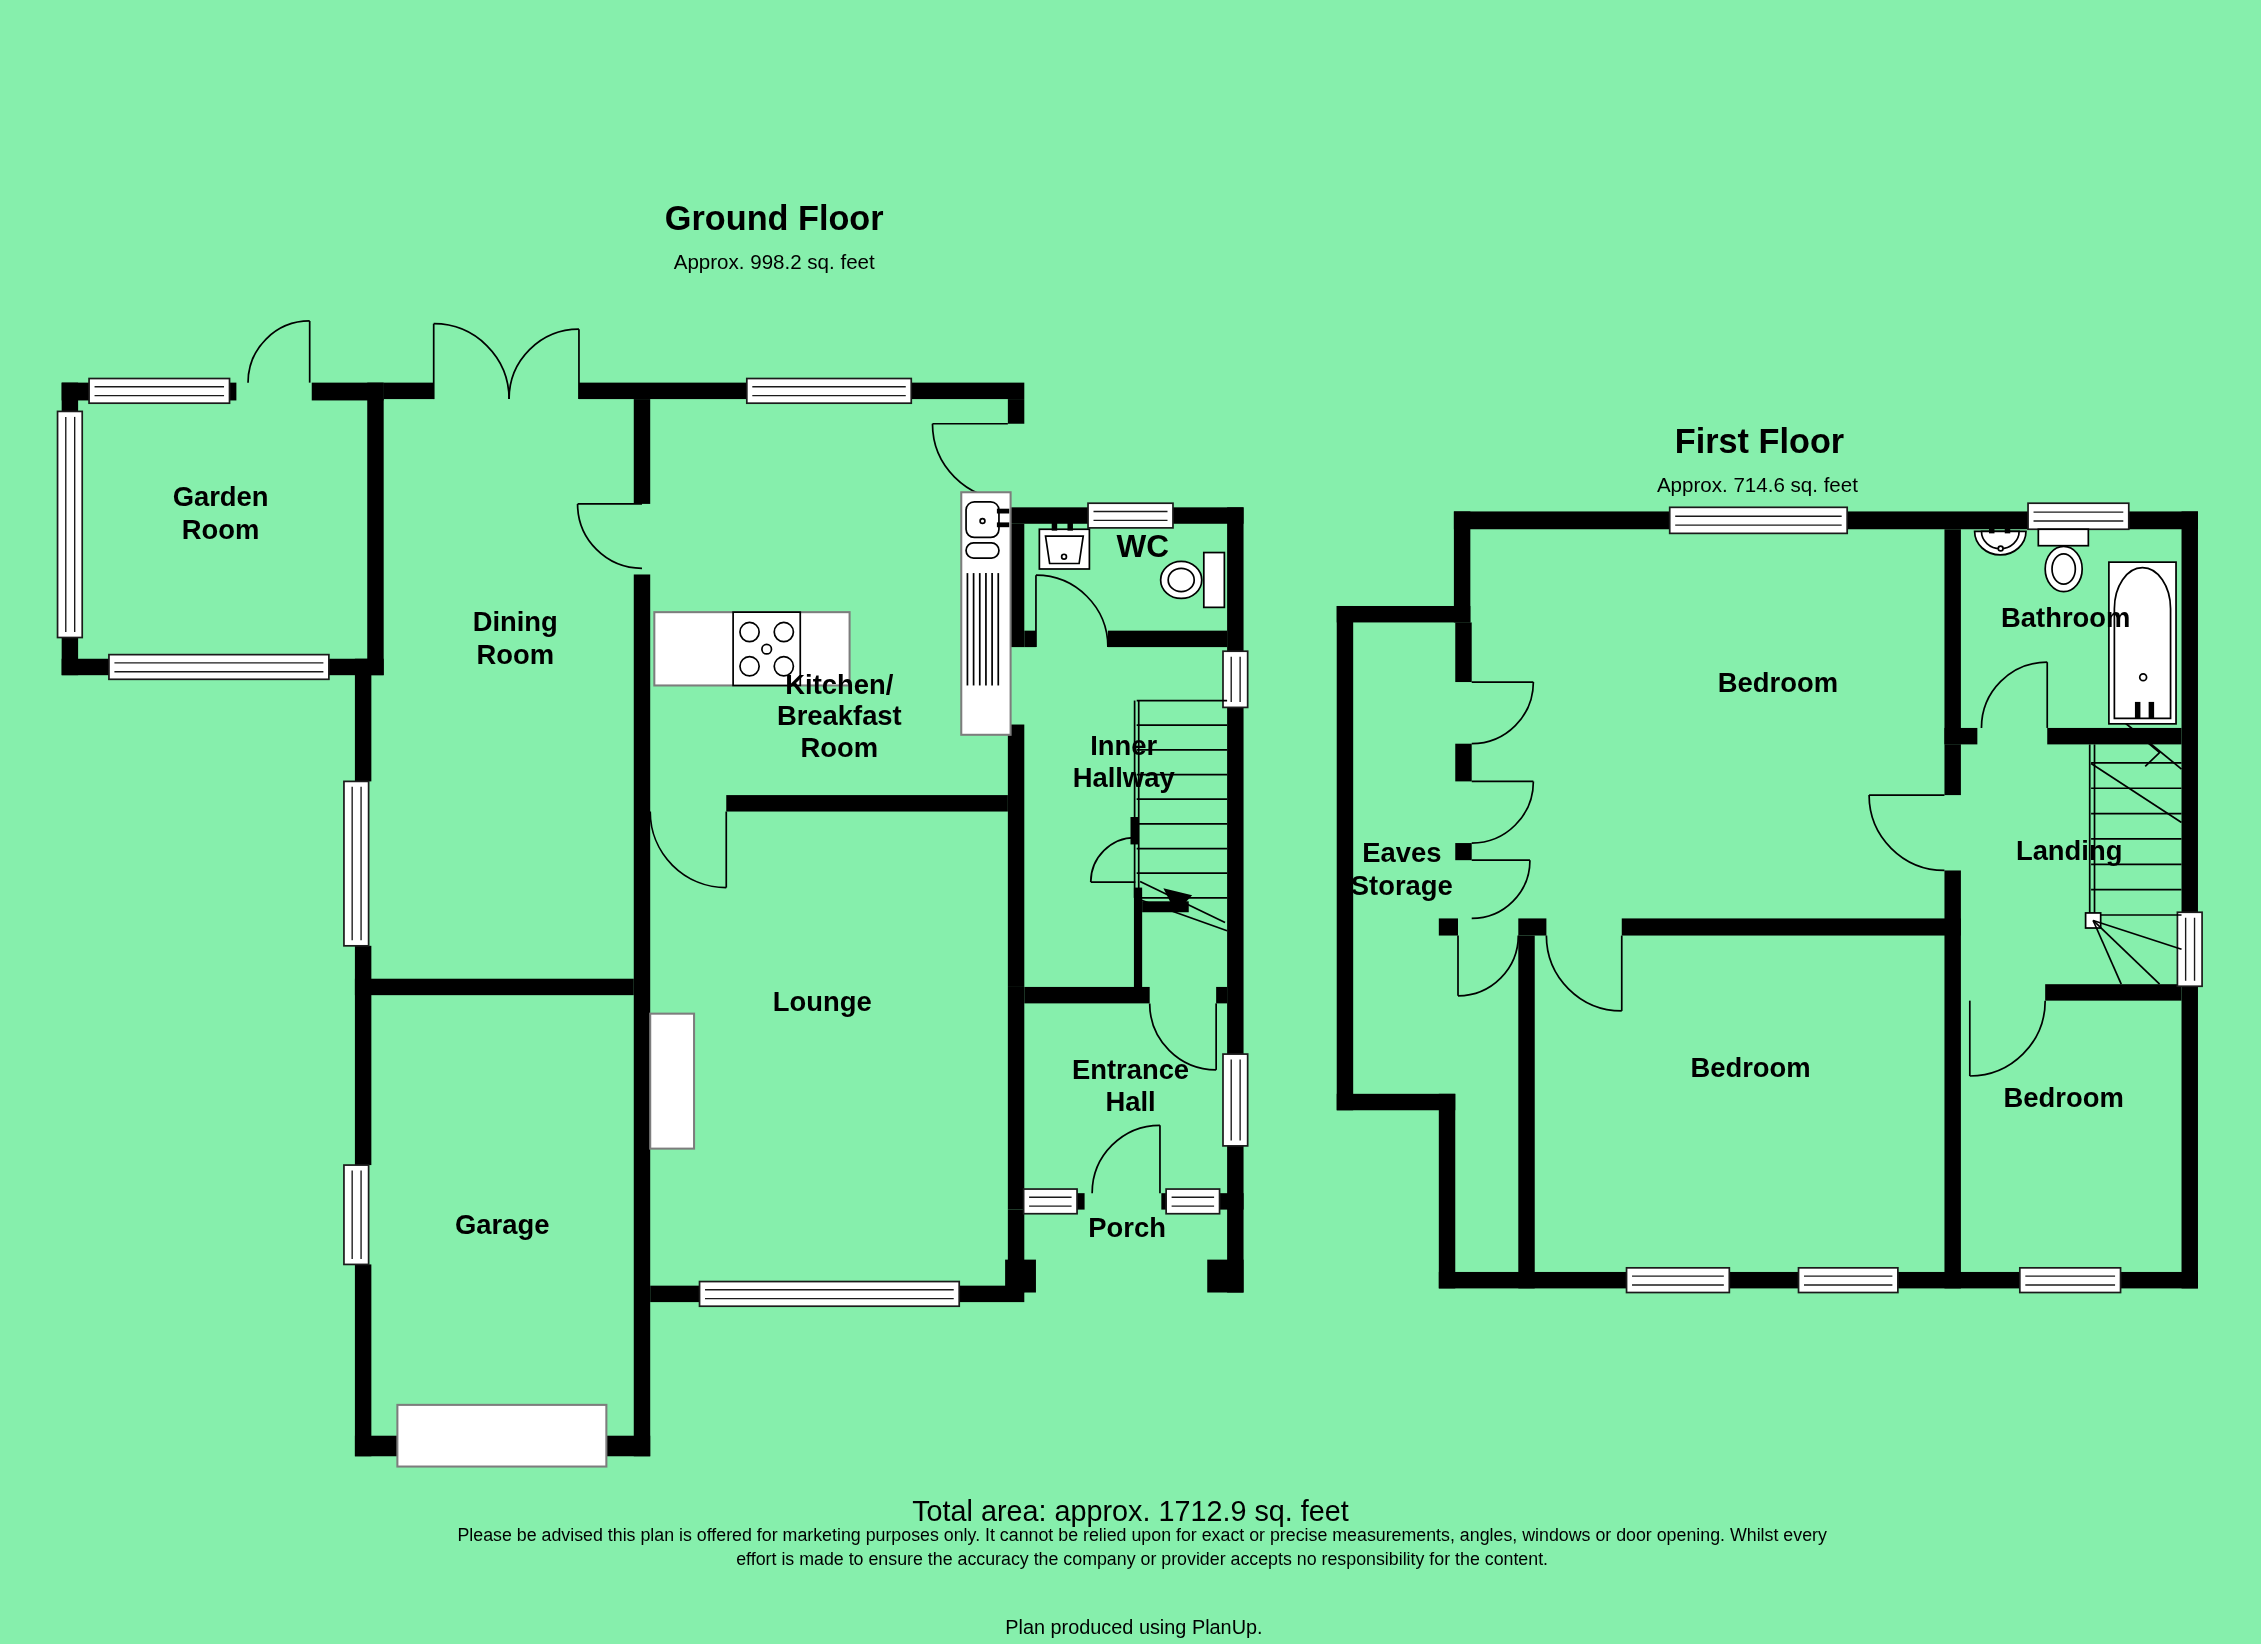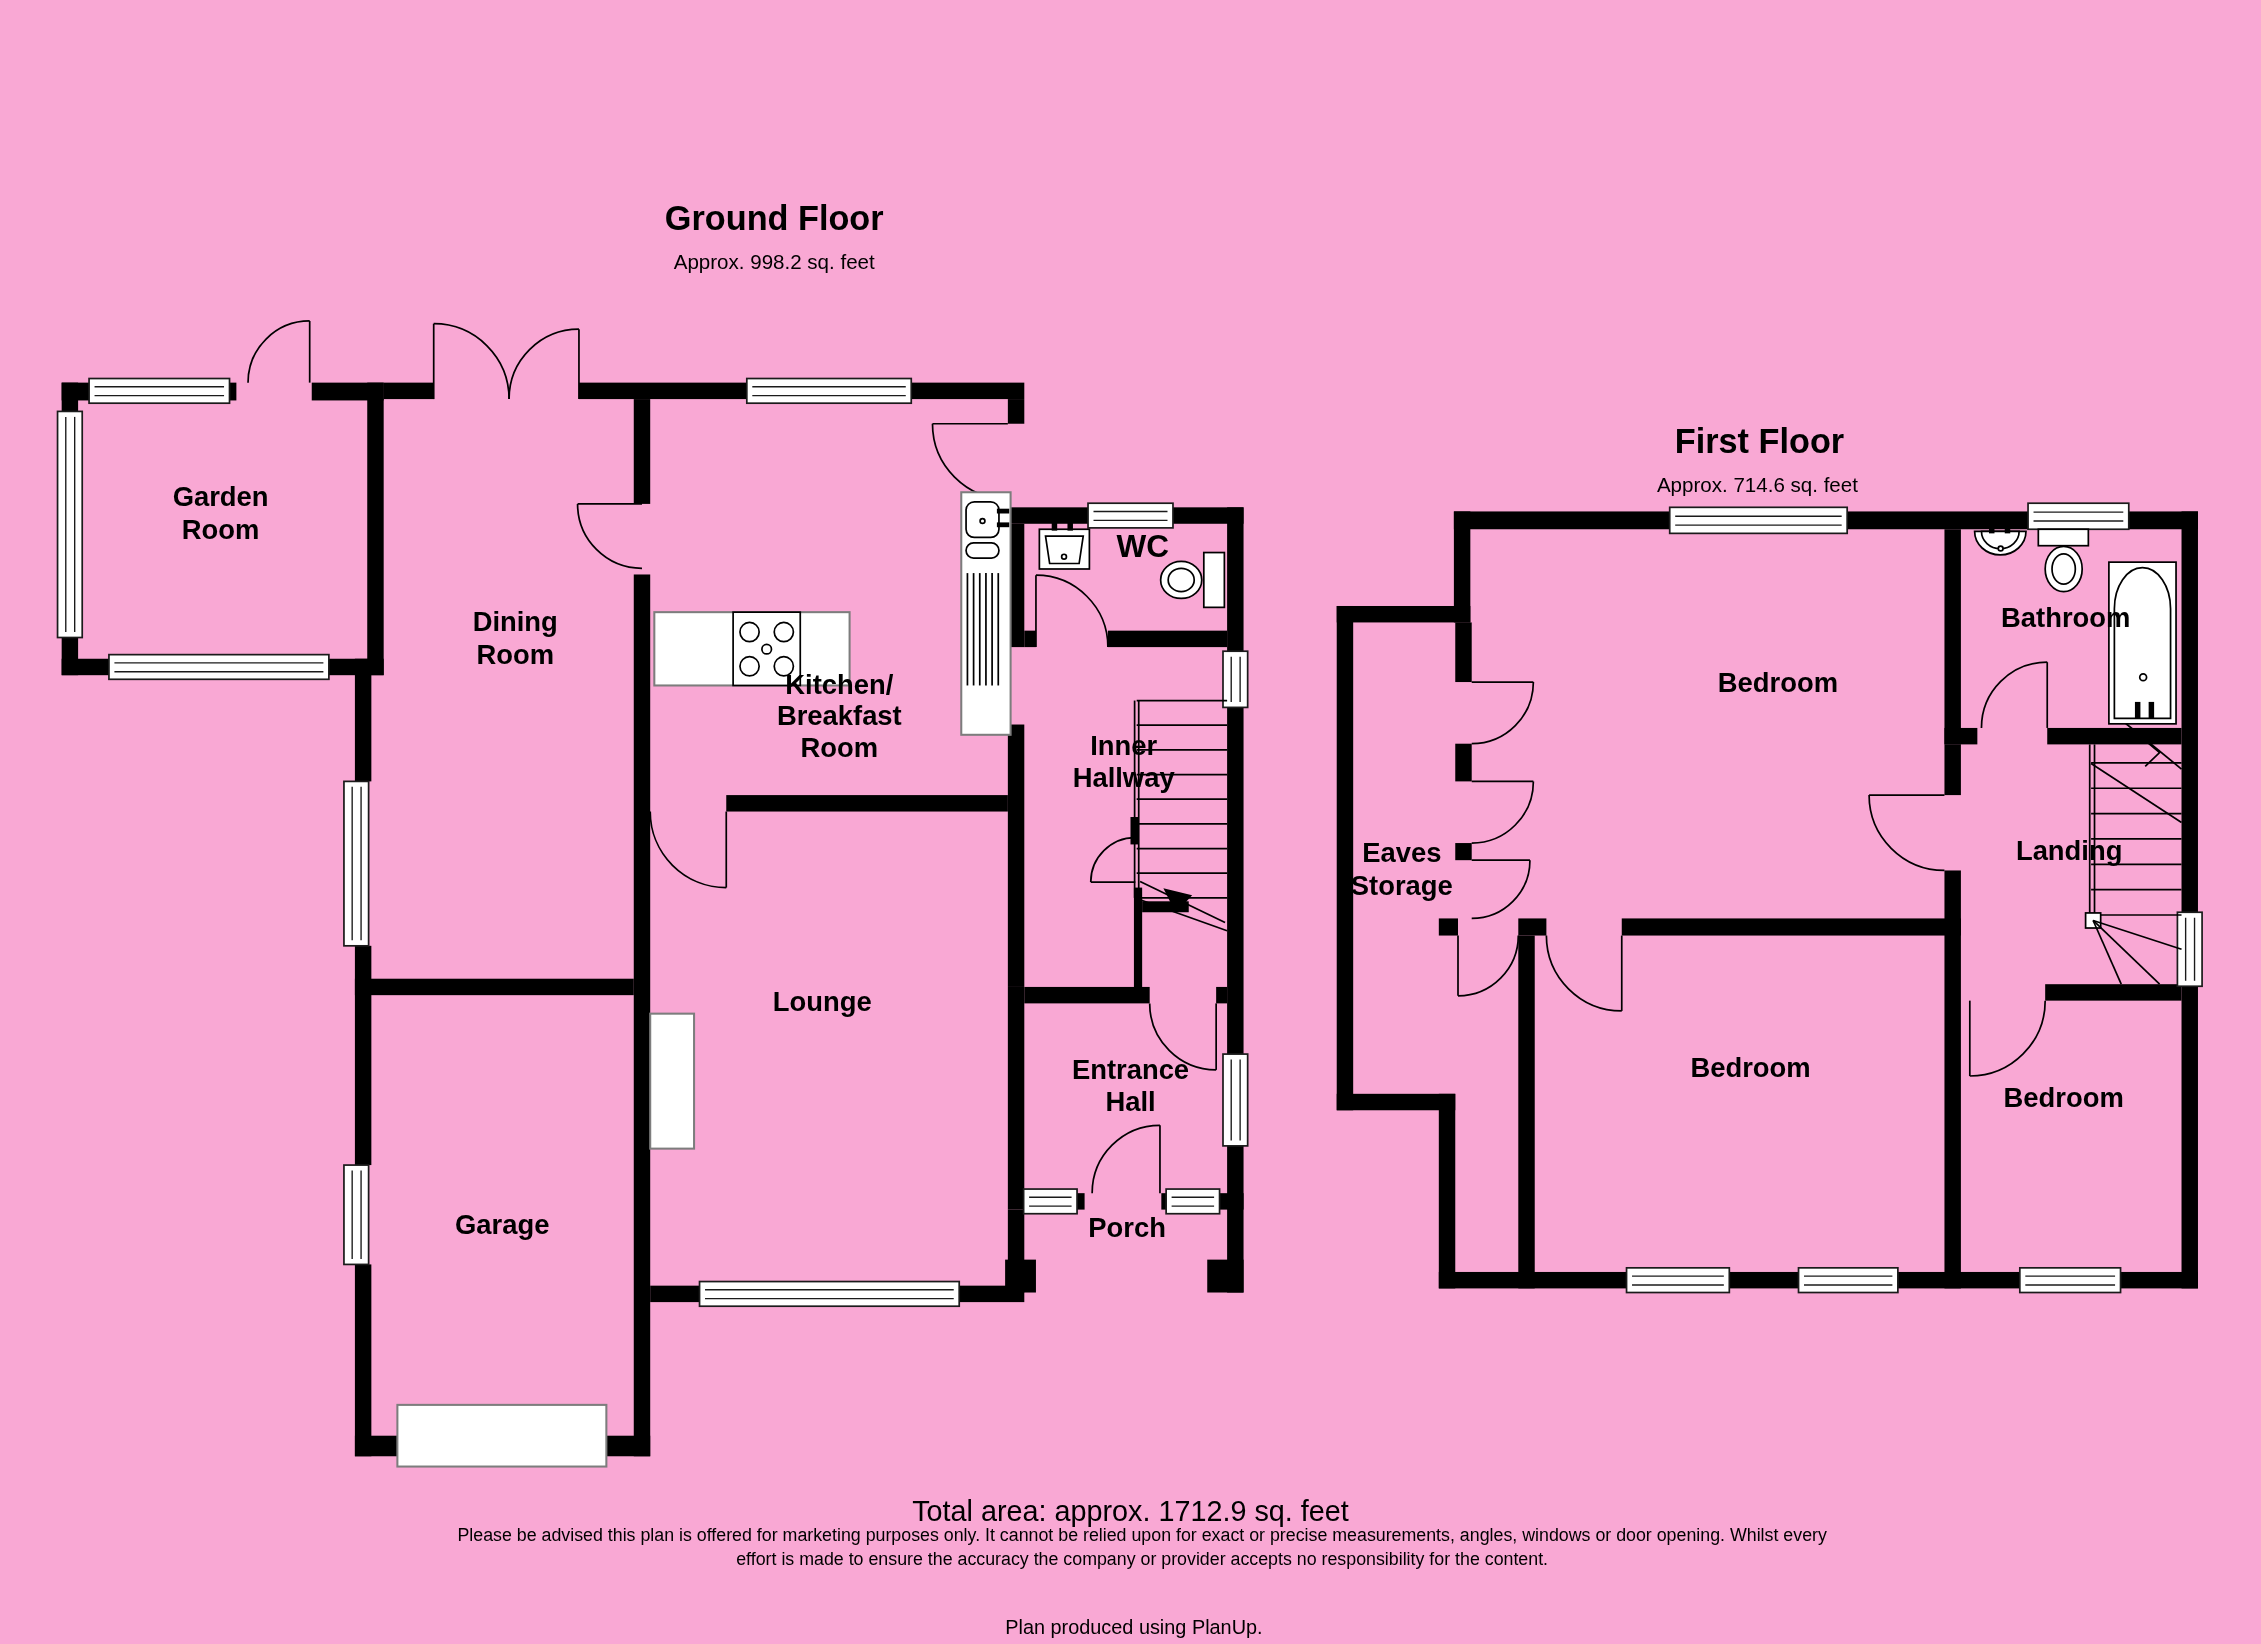--- a/index.html
+++ b/index.html
@@ -1,16 +1,16 @@
 <!DOCTYPE html>
 <html style="font-size:11px"><head>
 <meta charset="utf-8">
 <style>
   html,body{margin:0;padding:0;background:#ffffff;}
-  .page{position:relative;width:2261px;height:1645px;background:#f9a8d4;overflow:hidden;}
+  .page{position:relative;width:2261px;height:1645px;background:#86efac;overflow:hidden;}
   svg{display:block;}
   .wall{fill:#000;stroke:none;}
   .thin{stroke:#000;stroke-width:2.5;fill:none;}
   .arc{stroke:#000;stroke-width:2.5;fill:none;}
   .win{fill:#fff;stroke:#1b1b1b;stroke-width:2.5;}
   .wline{stroke:#1b1b1b;stroke-width:2;fill:none;}
   .cnt{fill:#fff;stroke:#7d7d7d;stroke-width:3;}
   .fix{fill:#fff;stroke:#000;stroke-width:2.5;}
   .fixf{fill:#000;stroke:none;}
   text{font-family:"Liberation Sans","DejaVu Sans",sans-serif;fill:#000;}

